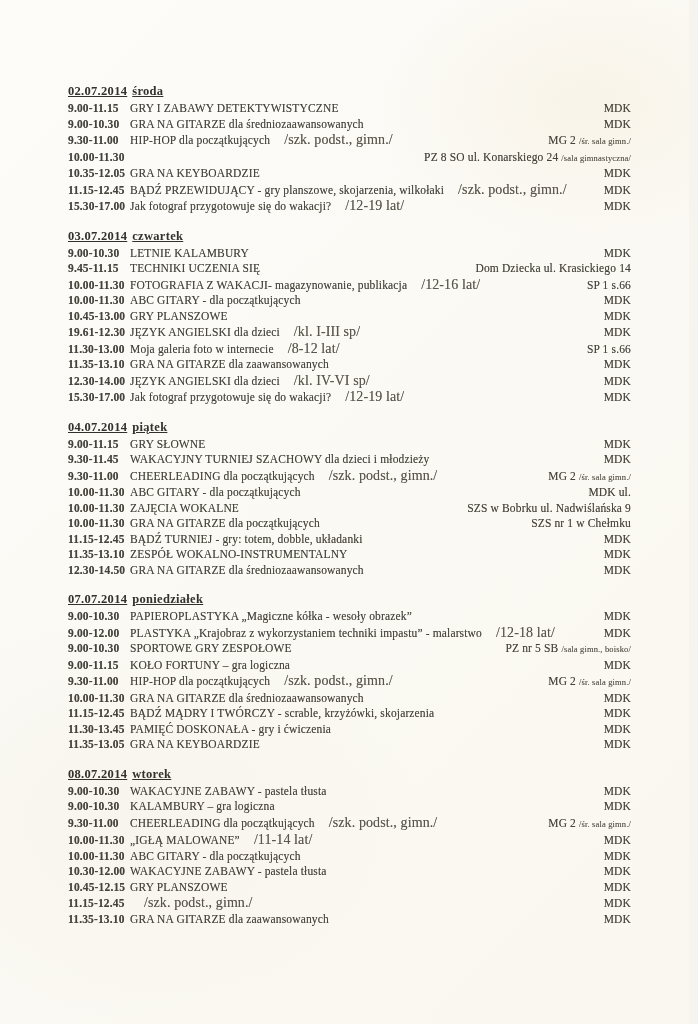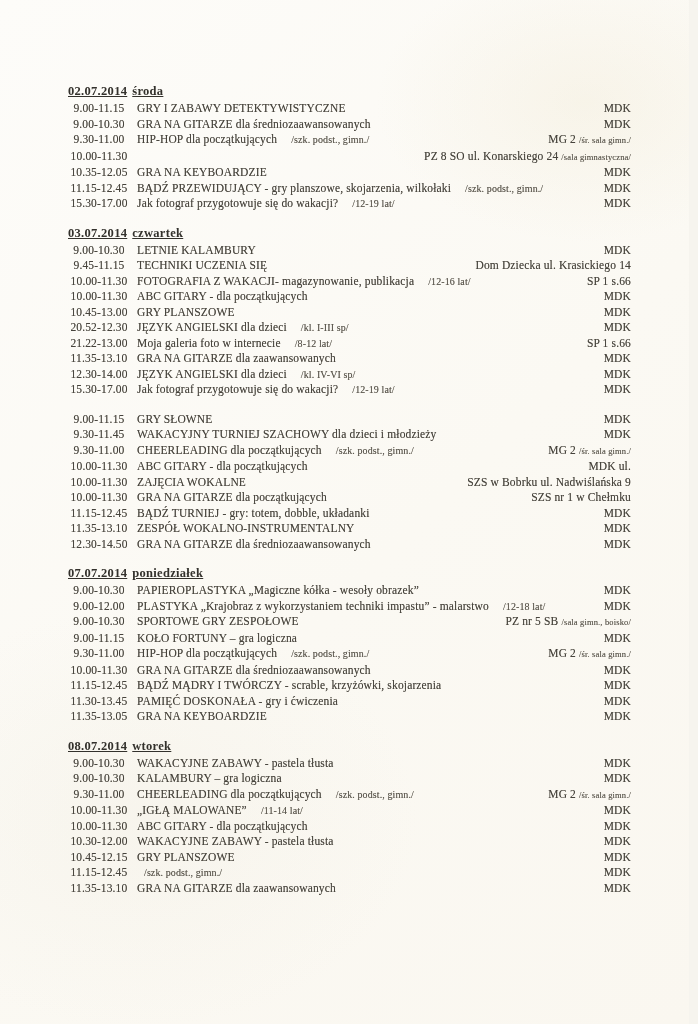--- a/index.html
+++ b/index.html
@@ -39,25 +39,26 @@
     align-items: baseline;
     font-size: 11.5px;
     line-height: 15.5px;
     white-space: nowrap;
     letter-spacing: 0.15px;
     text-shadow: 0 0 0.5px rgba(90,84,72,0.55);
   }
   .time {
     flex: none;
     width: 62px;
-    text-align: center;
-  }
-  .title { margin-left: 7px; }
+    text-align: left;
+    font-weight: bold;
+  }
+  .title { }
   .qualifier {
-    font-size: 10px;
+    font-size: 14px;
     color: #5a564d;
     margin-left: 14px;
     letter-spacing: 0.1px;
   }
   .spacer { flex: 1; min-width: 8px; }
   .loc { text-align: center; }
   .loc-note {
     font-size: 8.5px;
     color: #5a564d;
     margin-left: 3px;
@@ -145,28 +146,28 @@
           <span class="spacer"></span>
           <span class="loc">MDK</span>
         </div>
         <div class="row">
           <span class="time">10.45-13.00</span>
           <span class="title">GRY PLANSZOWE</span>
           <span class="spacer"></span>
           <span class="loc">MDK</span>
         </div>
         <div class="row">
-          <span class="time">20.52-12.30</span>
+          <span class="time">19.61-12.30</span>
           <span class="title">JĘZYK ANGIELSKI dla dzieci</span>
           <span class="qualifier">/kl. I-III sp/</span>
           <span class="spacer"></span>
           <span class="loc">MDK</span>
         </div>
         <div class="row">
-          <span class="time">21.22-13.00</span>
+          <span class="time">11.30-13.00</span>
           <span class="title">Moja galeria foto w internecie</span>
           <span class="qualifier">/8-12 lat/</span>
           <span class="spacer"></span>
           <span class="loc">SP 1 s.66</span>
         </div>
         <div class="row">
           <span class="time">11.35-13.10</span>
           <span class="title">GRA NA GITARZE dla zaawansowanych</span>
           <span class="spacer"></span>
           <span class="loc">MDK</span>
@@ -180,20 +181,21 @@
         </div>
         <div class="row">
           <span class="time">15.30-17.00</span>
           <span class="title">Jak fotograf przygotowuje się do wakacji?</span>
           <span class="qualifier">/12-19 lat/</span>
           <span class="spacer"></span>
           <span class="loc">MDK</span>
         </div>
       </section>
       <section class="day-section">
+        <div class="day-heading"><span class="u date">04.07.2014</span><span class="u day">piątek</span></div>
         <div class="row">
           <span class="time">9.00-11.15</span>
           <span class="title">GRY SŁOWNE</span>
           <span class="spacer"></span>
           <span class="loc">MDK</span>
         </div>
         <div class="row">
           <span class="time">9.30-11.45</span>
           <span class="title">WAKACYJNY TURNIEJ SZACHOWY dla dzieci i młodzieży</span>
           <span class="spacer"></span>

